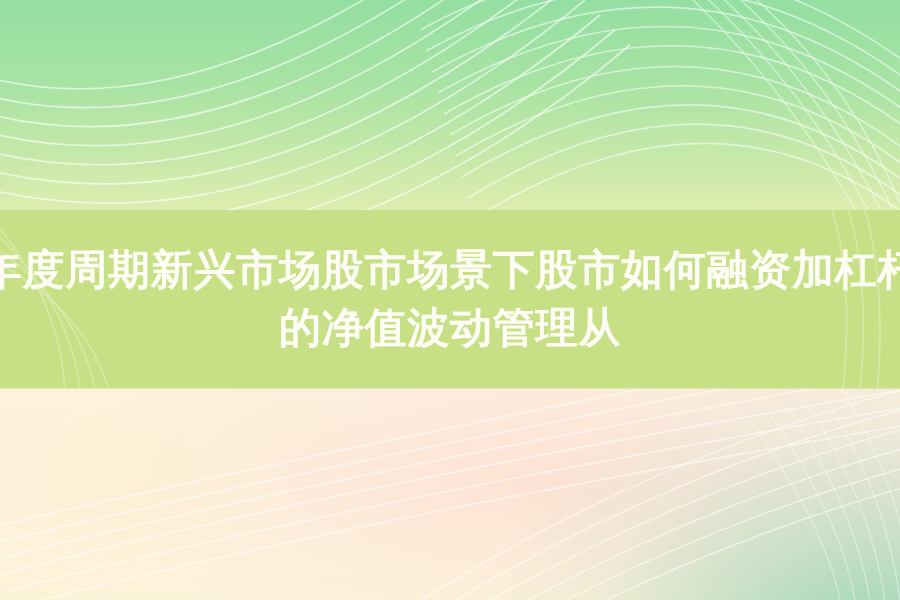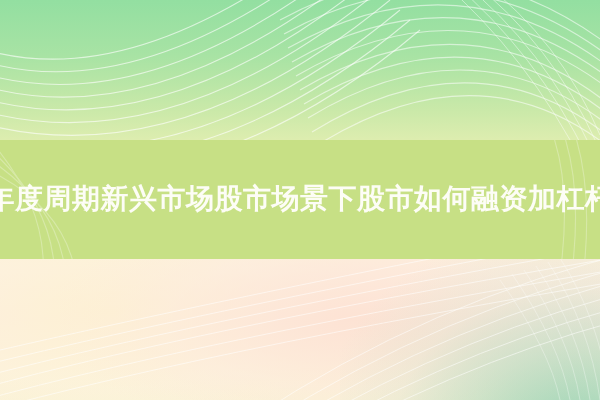--- a/index.html
+++ b/index.html
@@ -212,15 +212,16 @@
           <path d="M 560 -40 Q 600 30 580 160"></path>
           <path d="M 548 -40 Q 590 28 568 160"></path>
           <path d="M 536 -40 Q 580 26 556 160"></path>
         </g>
       </svg>
     </div>
   </div>
 
   <div class="headline">
     <div class="line line-1">年度周期新兴市场股市场景下股市如何融资加杠杆</div>
+    <div class="line line-2">的净值波动管理从</div>
   </div>
 
 </div>
 
 </body></html>

